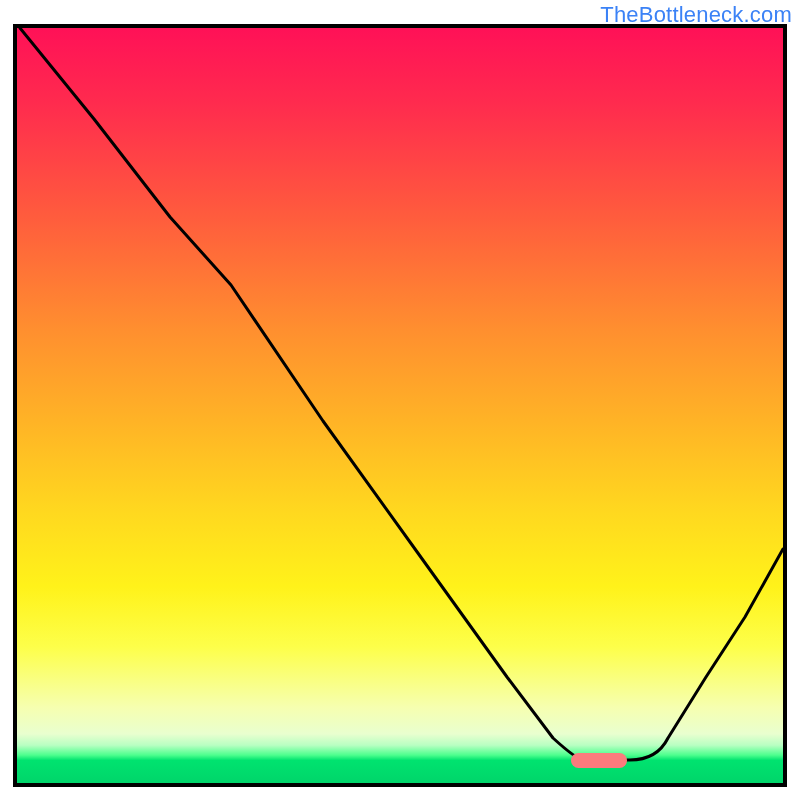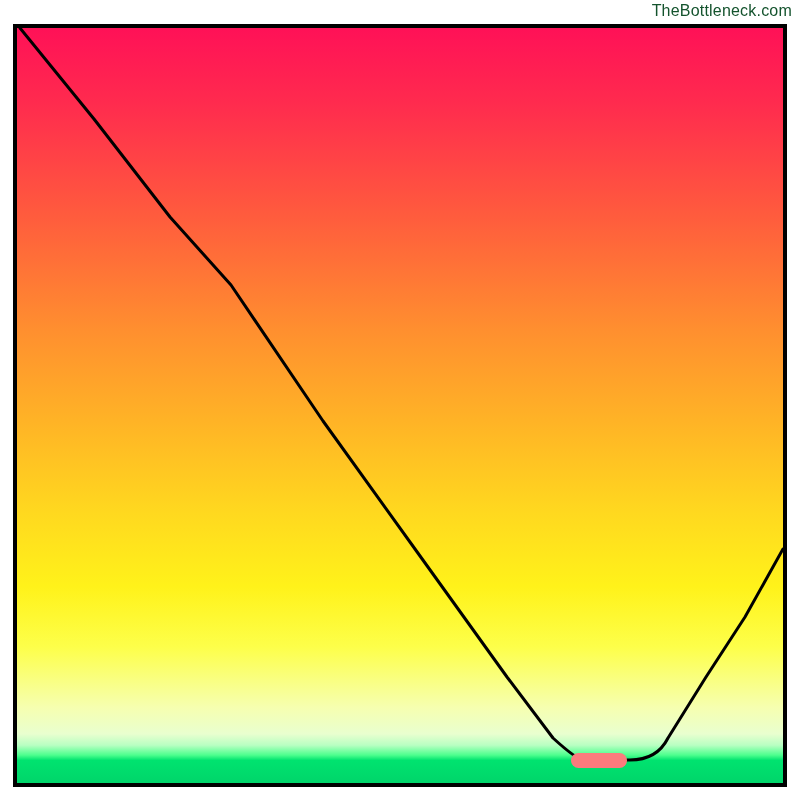--- a/index.html
+++ b/index.html
@@ -13,23 +13,23 @@
   }
   .container {
     position: relative;
     width: 800px;
     height: 800px;
   }
   .watermark {
     position: absolute;
     top: 2px;
     right: 8px;
-    font-size: 16px;
+    font-size: 22px;
     font-weight: 500;
-    color: #14532d;
+    color: #3b82f6;
     letter-spacing: 0.2px;
     z-index: 50;
   }
   .plot-frame {
     position: absolute;
     left: 13px;
     top: 24px;
     width: 774px;
     height: 763px;
     box-sizing: border-box;

